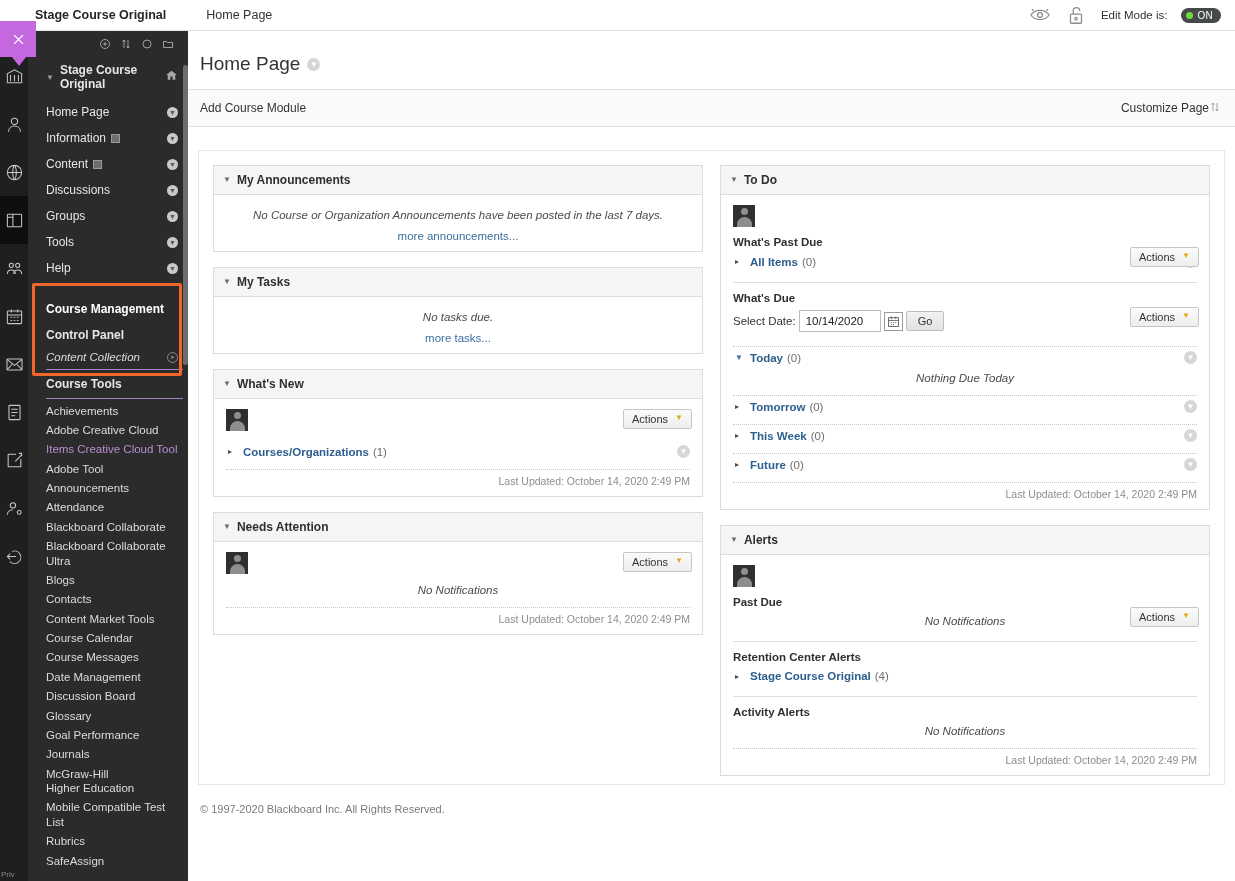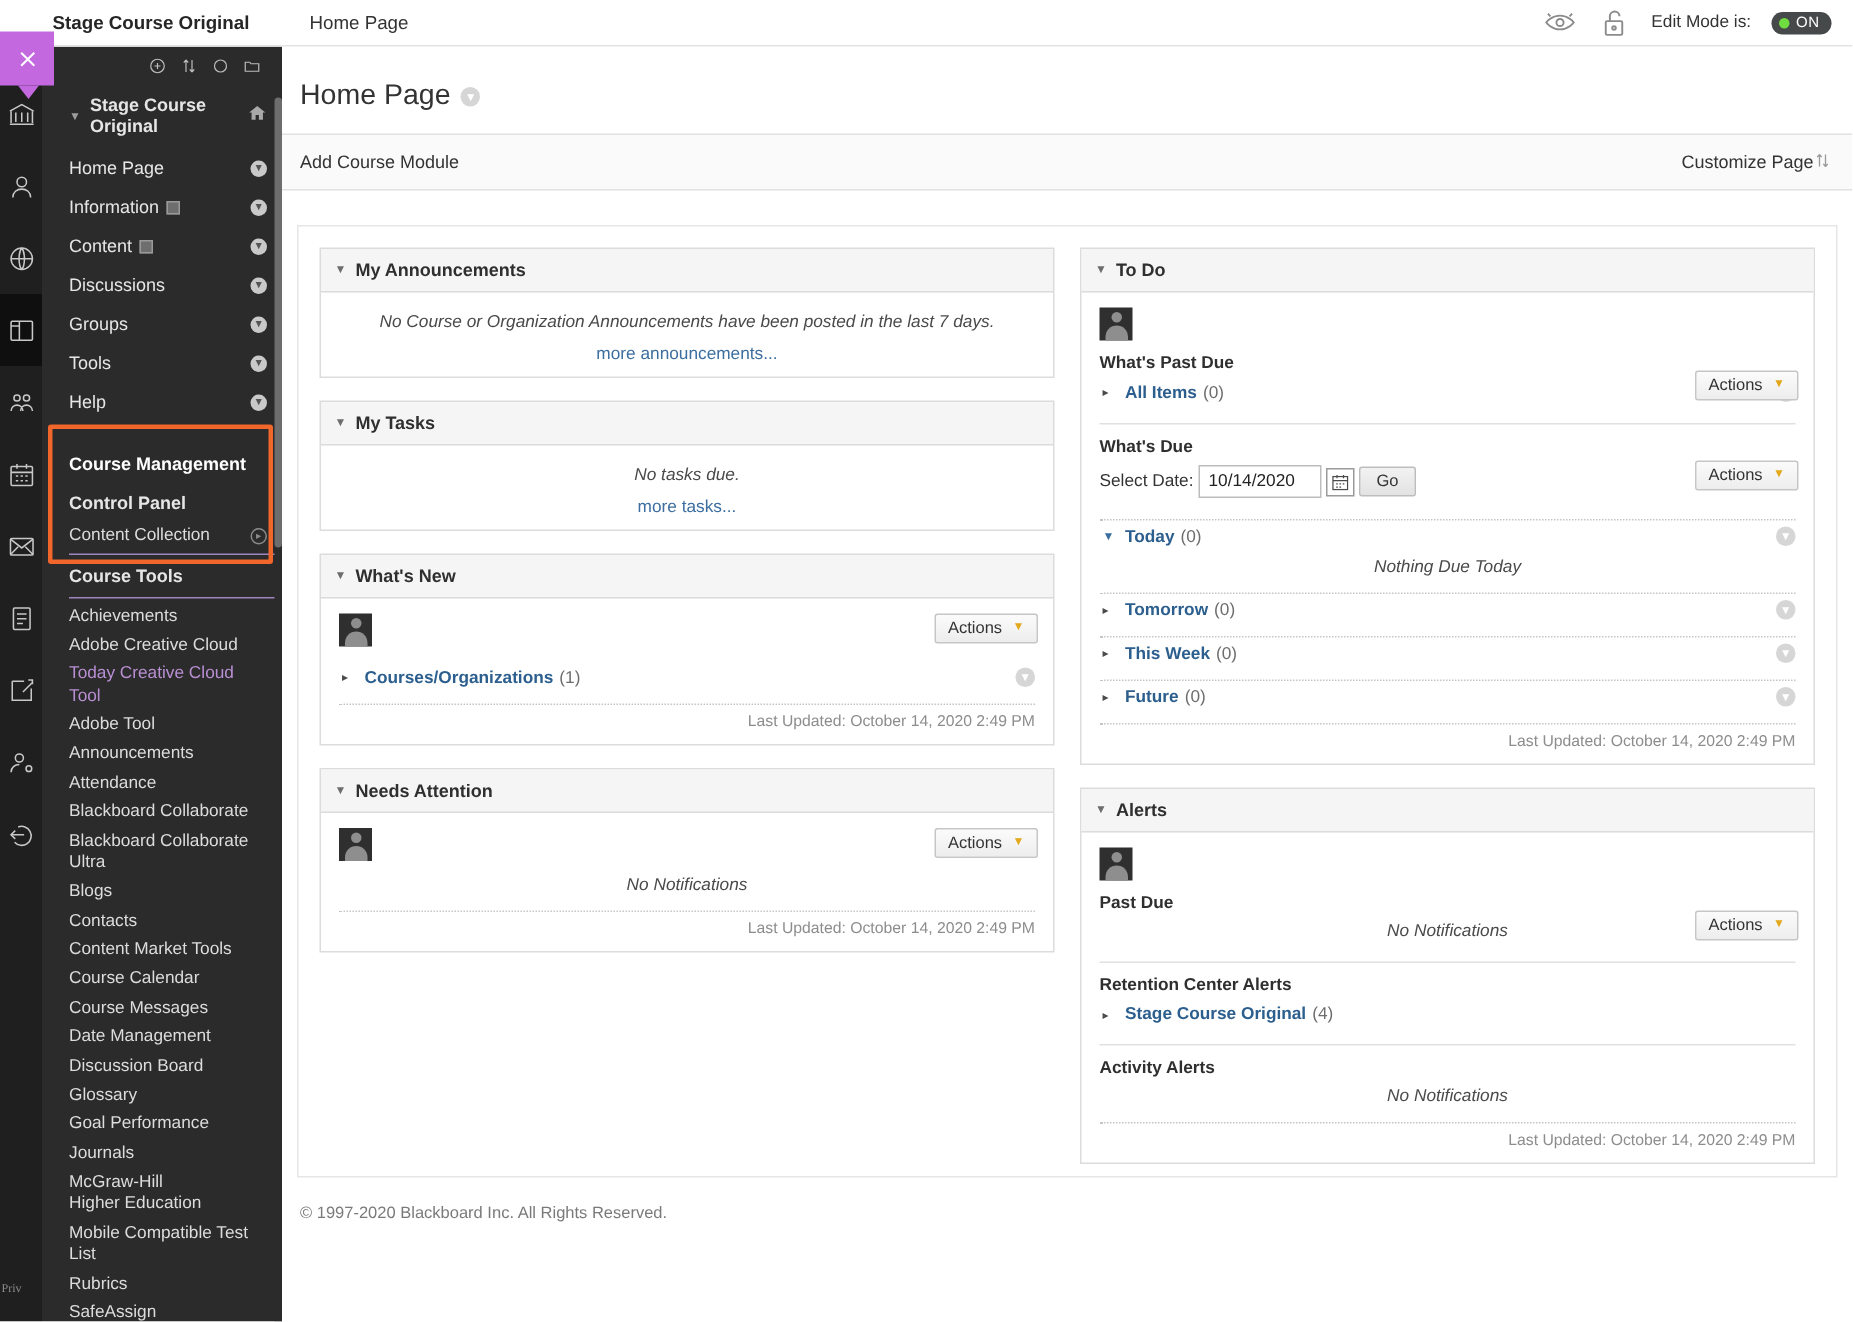--- a/index.html
+++ b/index.html
@@ -47,24 +47,23 @@
     display: flex; flex-direction: column; align-items: center;
   }
   .rail-spacer { height: 52px; flex: none; }
   .rail-item {
     width: 28px; height: 48px; display: flex; align-items: center;
     justify-content: center; color: #c8c8c8;
   }
   .rail-item.active { background: #0f0f0f; }
   .rail-item svg { width: 19px; height: 19px; }
   .rail-privacy {
-    position: absolute; bottom: 18px; left: 1px;
+    position: absolute; bottom: 2px; left: 1px;
     font-size: 8px; color: #8a8a8a; width: 26px; overflow: hidden;
     white-space: nowrap;
-    font-family: Liberation Serif, serif;
   }
 
   
   .closetab {
     position: absolute; left: 0px; top: 21px; width: 36px; height: 36px;
     background: #c468e0; z-index: 45;
     display: flex; align-items: center; justify-content: center;
   }
   .closetab:after {
     content: ""; position: absolute; left: 12px; top: 36px;
@@ -122,21 +121,21 @@
     padding: 7px 10px 7px 18px; font-weight: bold; font-size: 12px;
     color: #ffffff;
   }
   .cm-sub-hdr {
     padding: 5px 10px 5px 18px; font-weight: bold; font-size: 12px;
     display: flex; align-items: center;
   }
   .cm-sub-hdr .label { flex: 1; }
   .cm-sub-item {
     padding: 4px 10px 4px 18px; font-size: 11.5px; color: #dcdcdc;
-    display: flex; align-items: center;
+    display: flex; align-items: center; font-style: italic;
   }
   .cm-sub-item .label { flex: 1; }
   .cm-tool-item {
     padding: 2.5px 10px 2.5px 18px; font-size: 11.5px; color: #dcdcdc;
     line-height: 1.25;
   }
   .cm-tool-item.highlight { color: #b98fd4; }
   .cm-divider {
     height: 1px; background: #9f86c0; margin: 2px 0 2px 18px; width: 140px;
   }
@@ -467,21 +466,21 @@
 
     <div class="cm-sub-hdr">
       <span class="label">Course Tools</span>
     </div>
 
     <div class="cm-divider"></div>
 
     <div>
       <div class="cm-tool-item">Achievements</div>
       <div class="cm-tool-item">Adobe Creative Cloud</div>
-      <div class="cm-tool-item highlight">Today Creative Cloud Tool</div>
+      <div class="cm-tool-item highlight">Items Creative Cloud Tool</div>
       <div class="cm-tool-item">Adobe Tool</div>
       <div class="cm-tool-item">Announcements</div>
       <div class="cm-tool-item">Attendance</div>
       <div class="cm-tool-item">Blackboard Collaborate</div>
       <div class="cm-tool-item">Blackboard Collaborate Ultra</div>
       <div class="cm-tool-item">Blogs</div>
       <div class="cm-tool-item">Contacts</div>
       <div class="cm-tool-item">Content Market Tools</div>
       <div class="cm-tool-item">Course Calendar</div>
       <div class="cm-tool-item">Course Messages</div>

